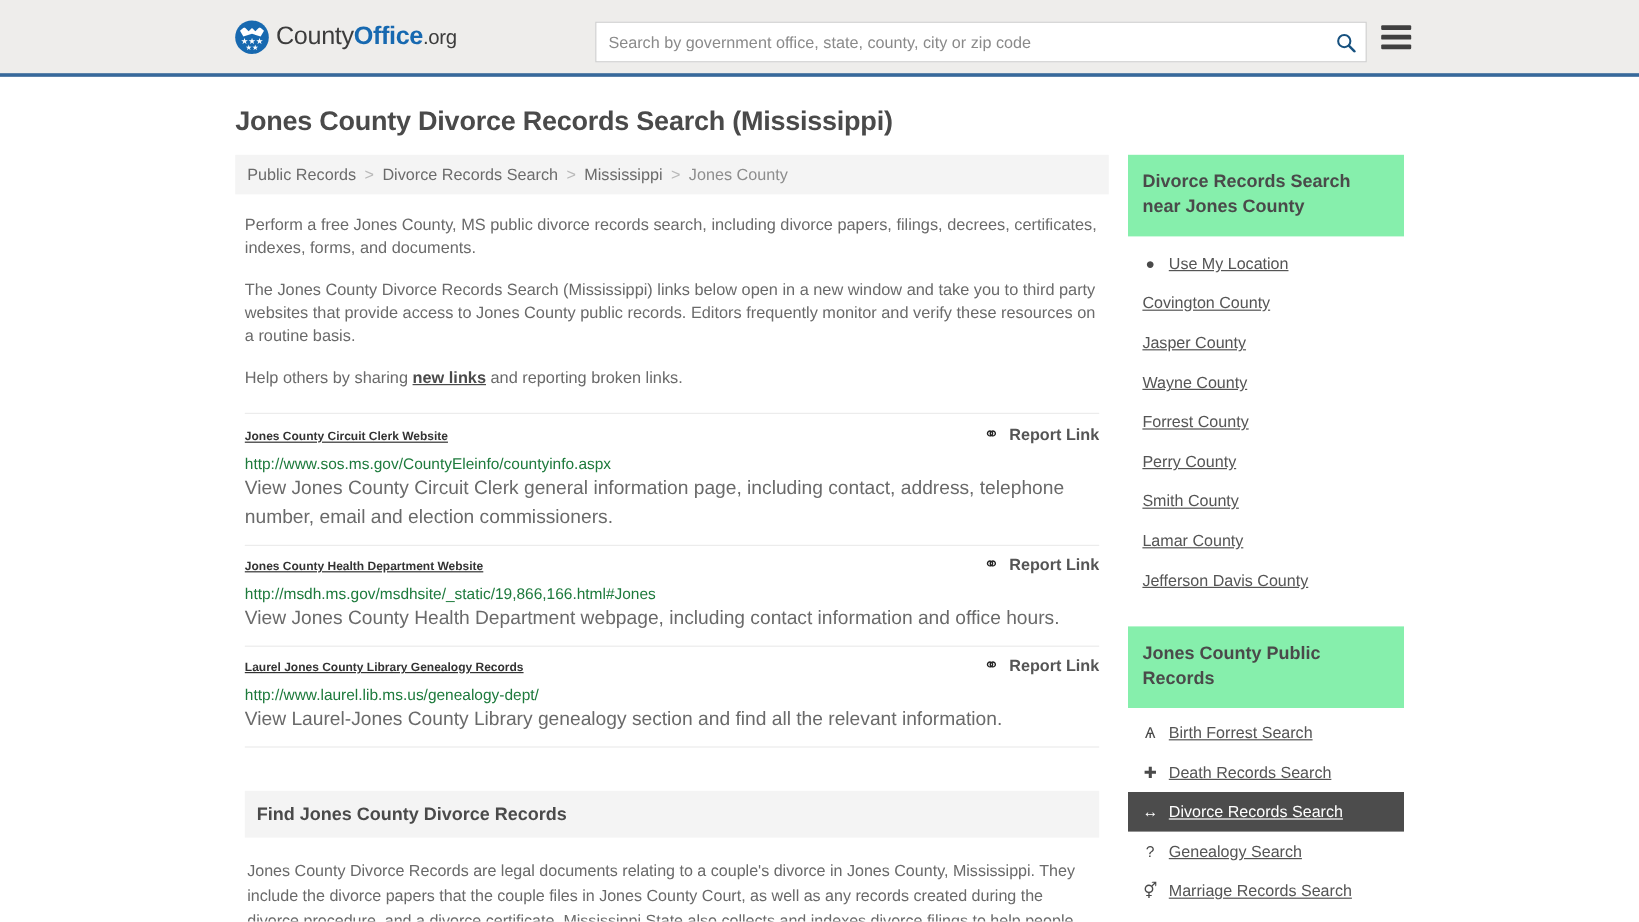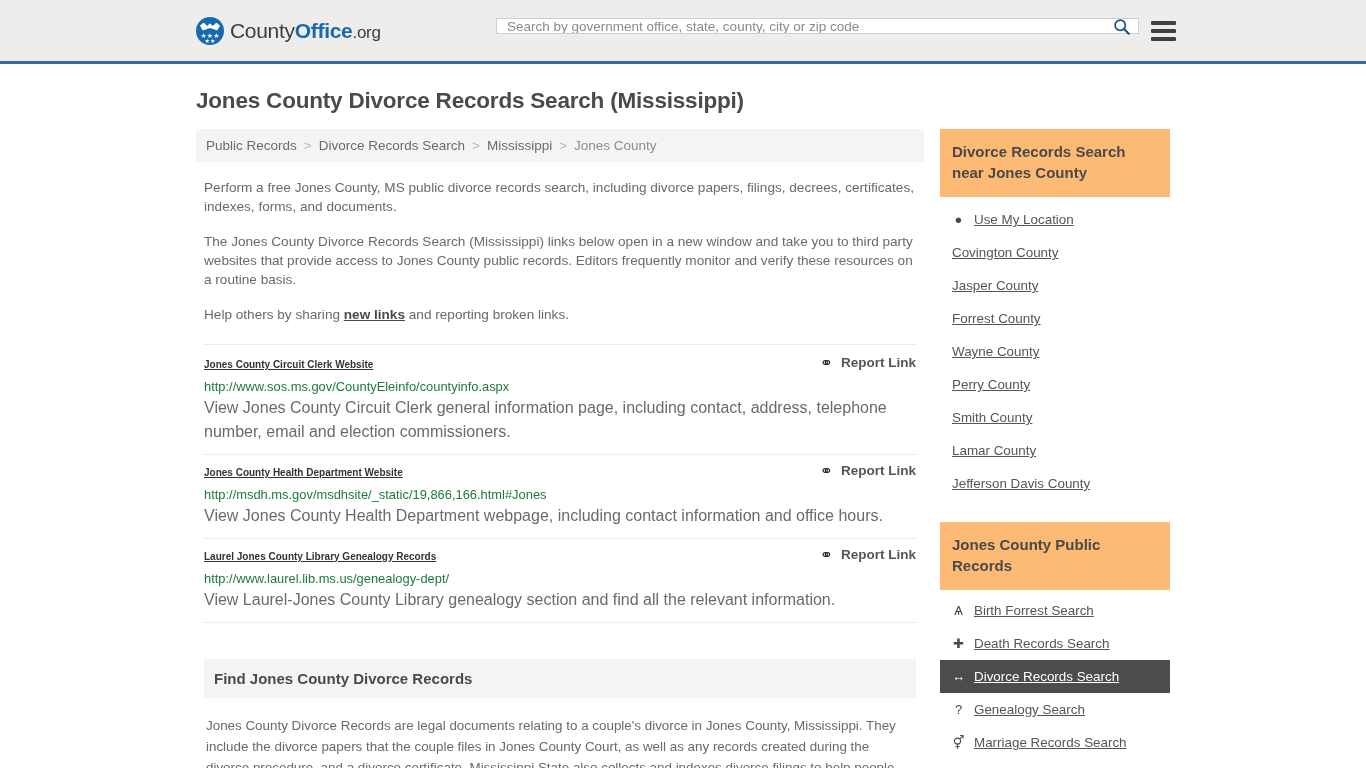--- a/index.html
+++ b/index.html
@@ -67,21 +67,21 @@
   }
   .brand-text .t1 { color: #3c3c3c; }
   .brand-text .t2 { color: #1769b0; font-weight: bold; }
   .brand-text .t3 { color: #3c3c3c; font-size: 17px; }
 
   .search-wrap {
     position: absolute;
     left: 496px;
     top: 18px;
     width: 643px;
-    height: 16px;
+    height: 34px;
     background: #ffffff;
     border: 1px solid #cfcfcf;
     display: flex;
     align-items: center;
   }
   .search-input {
     flex: 1;
     border: none;
     outline: none;
     height: 100%;
@@ -236,21 +236,21 @@
   .find-body {
     font-size: 13.4px;
     line-height: 21px;
     color: #6a6a6a;
     margin-top: 17px;
     padding: 0 2px;
   }
 
   
   .side-head {
-    background: #fdba74;
+    background: #86efac;
     padding: 12px 12px 14px 12px;
     font-size: 15px;
     font-weight: bold;
     color: #4a4a4a;
     line-height: 21px;
   }
   .side-list { margin-top: 6px; }
   .side-link {
     display: flex;
     align-items: center;
@@ -392,24 +392,24 @@
           <span class="ic">●</span>
           <span class="label">Use My Location</span>
         </a>
         <a class="side-link no-icon" href="#">
           <span class="label">Covington County</span>
         </a>
         <a class="side-link no-icon" href="#">
           <span class="label">Jasper County</span>
         </a>
         <a class="side-link no-icon" href="#">
+          <span class="label">Wayne County</span>
+        </a>
+        <a class="side-link no-icon" href="#">
           <span class="label">Forrest County</span>
-        </a>
-        <a class="side-link no-icon" href="#">
-          <span class="label">Wayne County</span>
         </a>
         <a class="side-link no-icon" href="#">
           <span class="label">Perry County</span>
         </a>
         <a class="side-link no-icon" href="#">
           <span class="label">Smith County</span>
         </a>
         <a class="side-link no-icon" href="#">
           <span class="label">Lamar County</span>
         </a>

